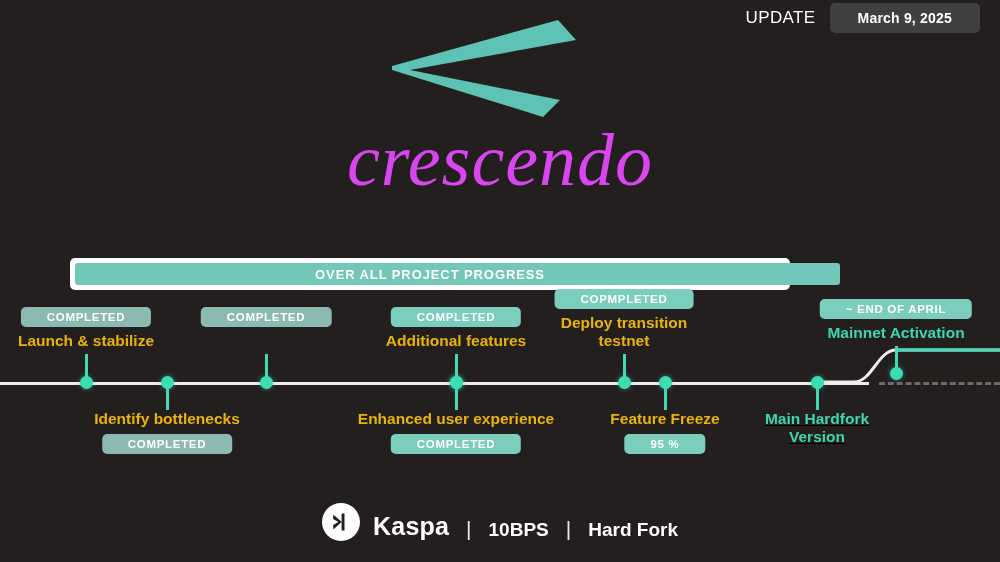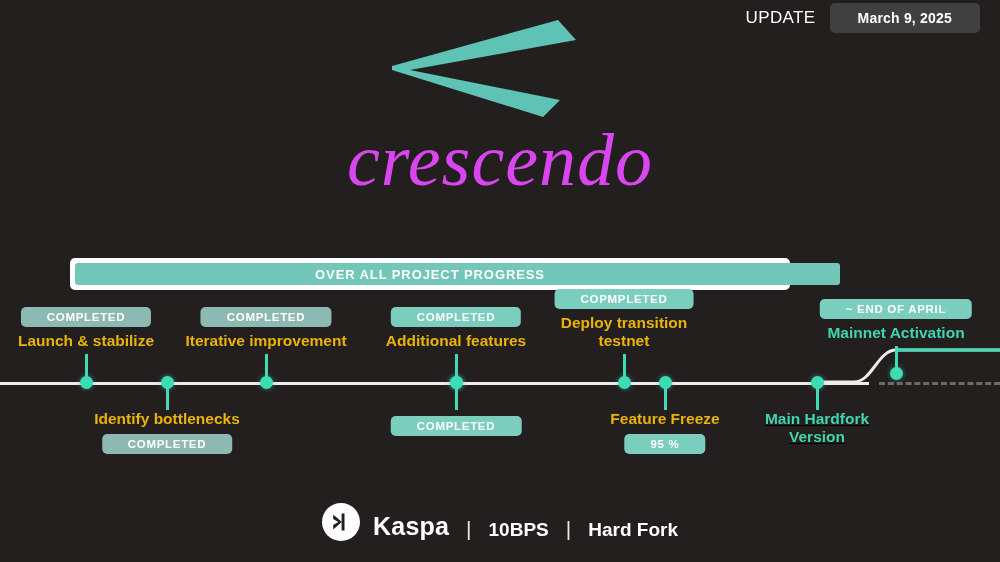--- a/index.html
+++ b/index.html
@@ -137,26 +137,26 @@
         <div class="above" style="top: 31px;"><span class="badge muted">COMPLETED</span><div style="height: 5px;"></div><div class="nlabel muted">Launch &amp; stabilize</div></div>
       </div>
       <div class="node" style="left: 167px;">
         <div class="dot"></div>
         <div class="stem down"></div>
         <div class="below" style="top: 134px;"><div class="nlabel muted">Identify bottlenecks</div><div style="height: 6px;"></div><span class="badge muted">COMPLETED</span></div>
       </div>
       <div class="node" style="left: 266px;">
         <div class="dot"></div>
         <div class="stem up"></div>
-        <div class="above" style="top: 31px;"><span class="badge muted">COMPLETED</span><div style="height: 5px;"></div><div class="nlabel muted">Iterative improvement</div></div>
+        <div class="above" style="top: 31px;"><span class="badge muted">COMPLETED</span><div style="height: 5px;"></div></div>
       </div>
       <div class="node" style="left: 456px;">
         <div class="dot"></div>
         <div class="stem down"></div>
-        <div class="below" style="top: 134px;"><div style="height: 6px;"></div><span class="badge bright">COMPLETED</span></div>
+        <div class="below" style="top: 134px;"><div class="nlabel muted">Enhanced user experience</div><div style="height: 6px;"></div><span class="badge bright">COMPLETED</span></div>
       </div>
       <div class="node" style="left: 456px;">
         <div class="dot"></div>
         <div class="stem up"></div>
         <div class="above" style="top: 31px;"><span class="badge bright">COMPLETED</span><div style="height: 5px;"></div><div class="nlabel muted">Additional features</div></div>
       </div>
       <div class="node" style="left: 624px;">
         <div class="dot"></div>
         <div class="stem up"></div>
         <div class="above" style="top: 13px;"><span class="badge bright">COPMPLETED</span><div style="height: 5px;"></div><div class="nlabel muted" style="white-space: normal; width: 130px; margin: 0px auto;">Deploy transition testnet</div></div>

